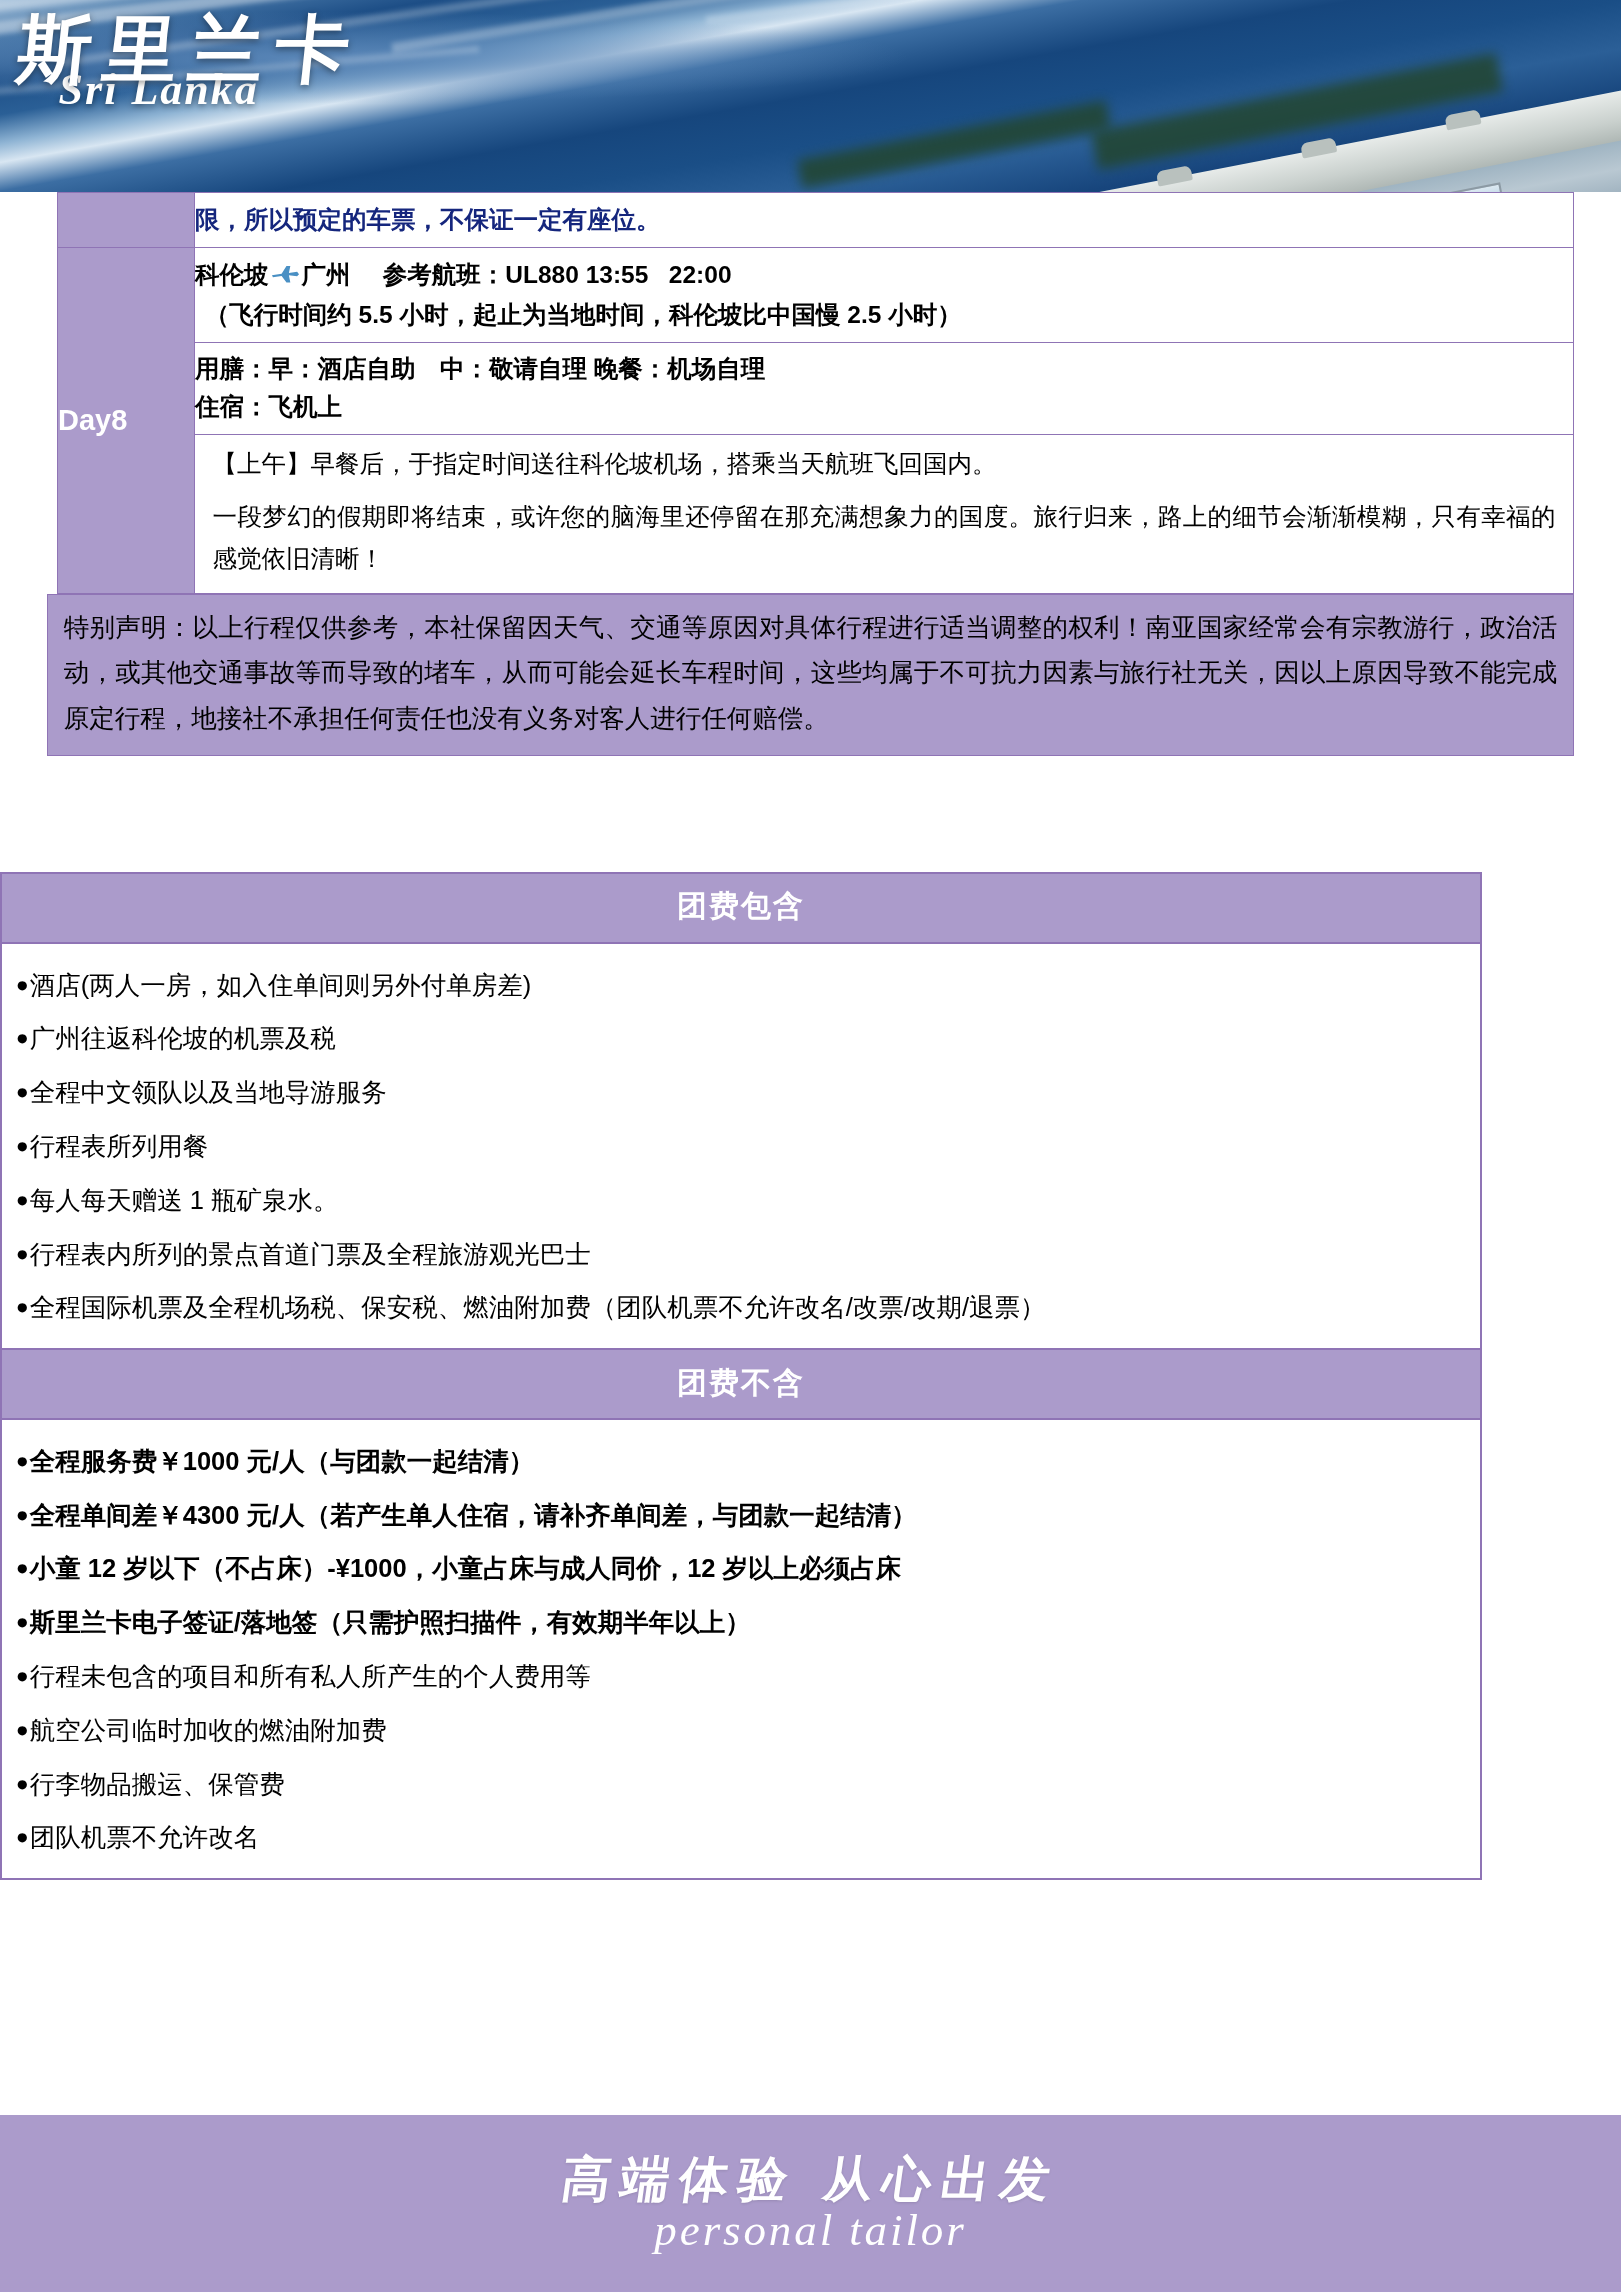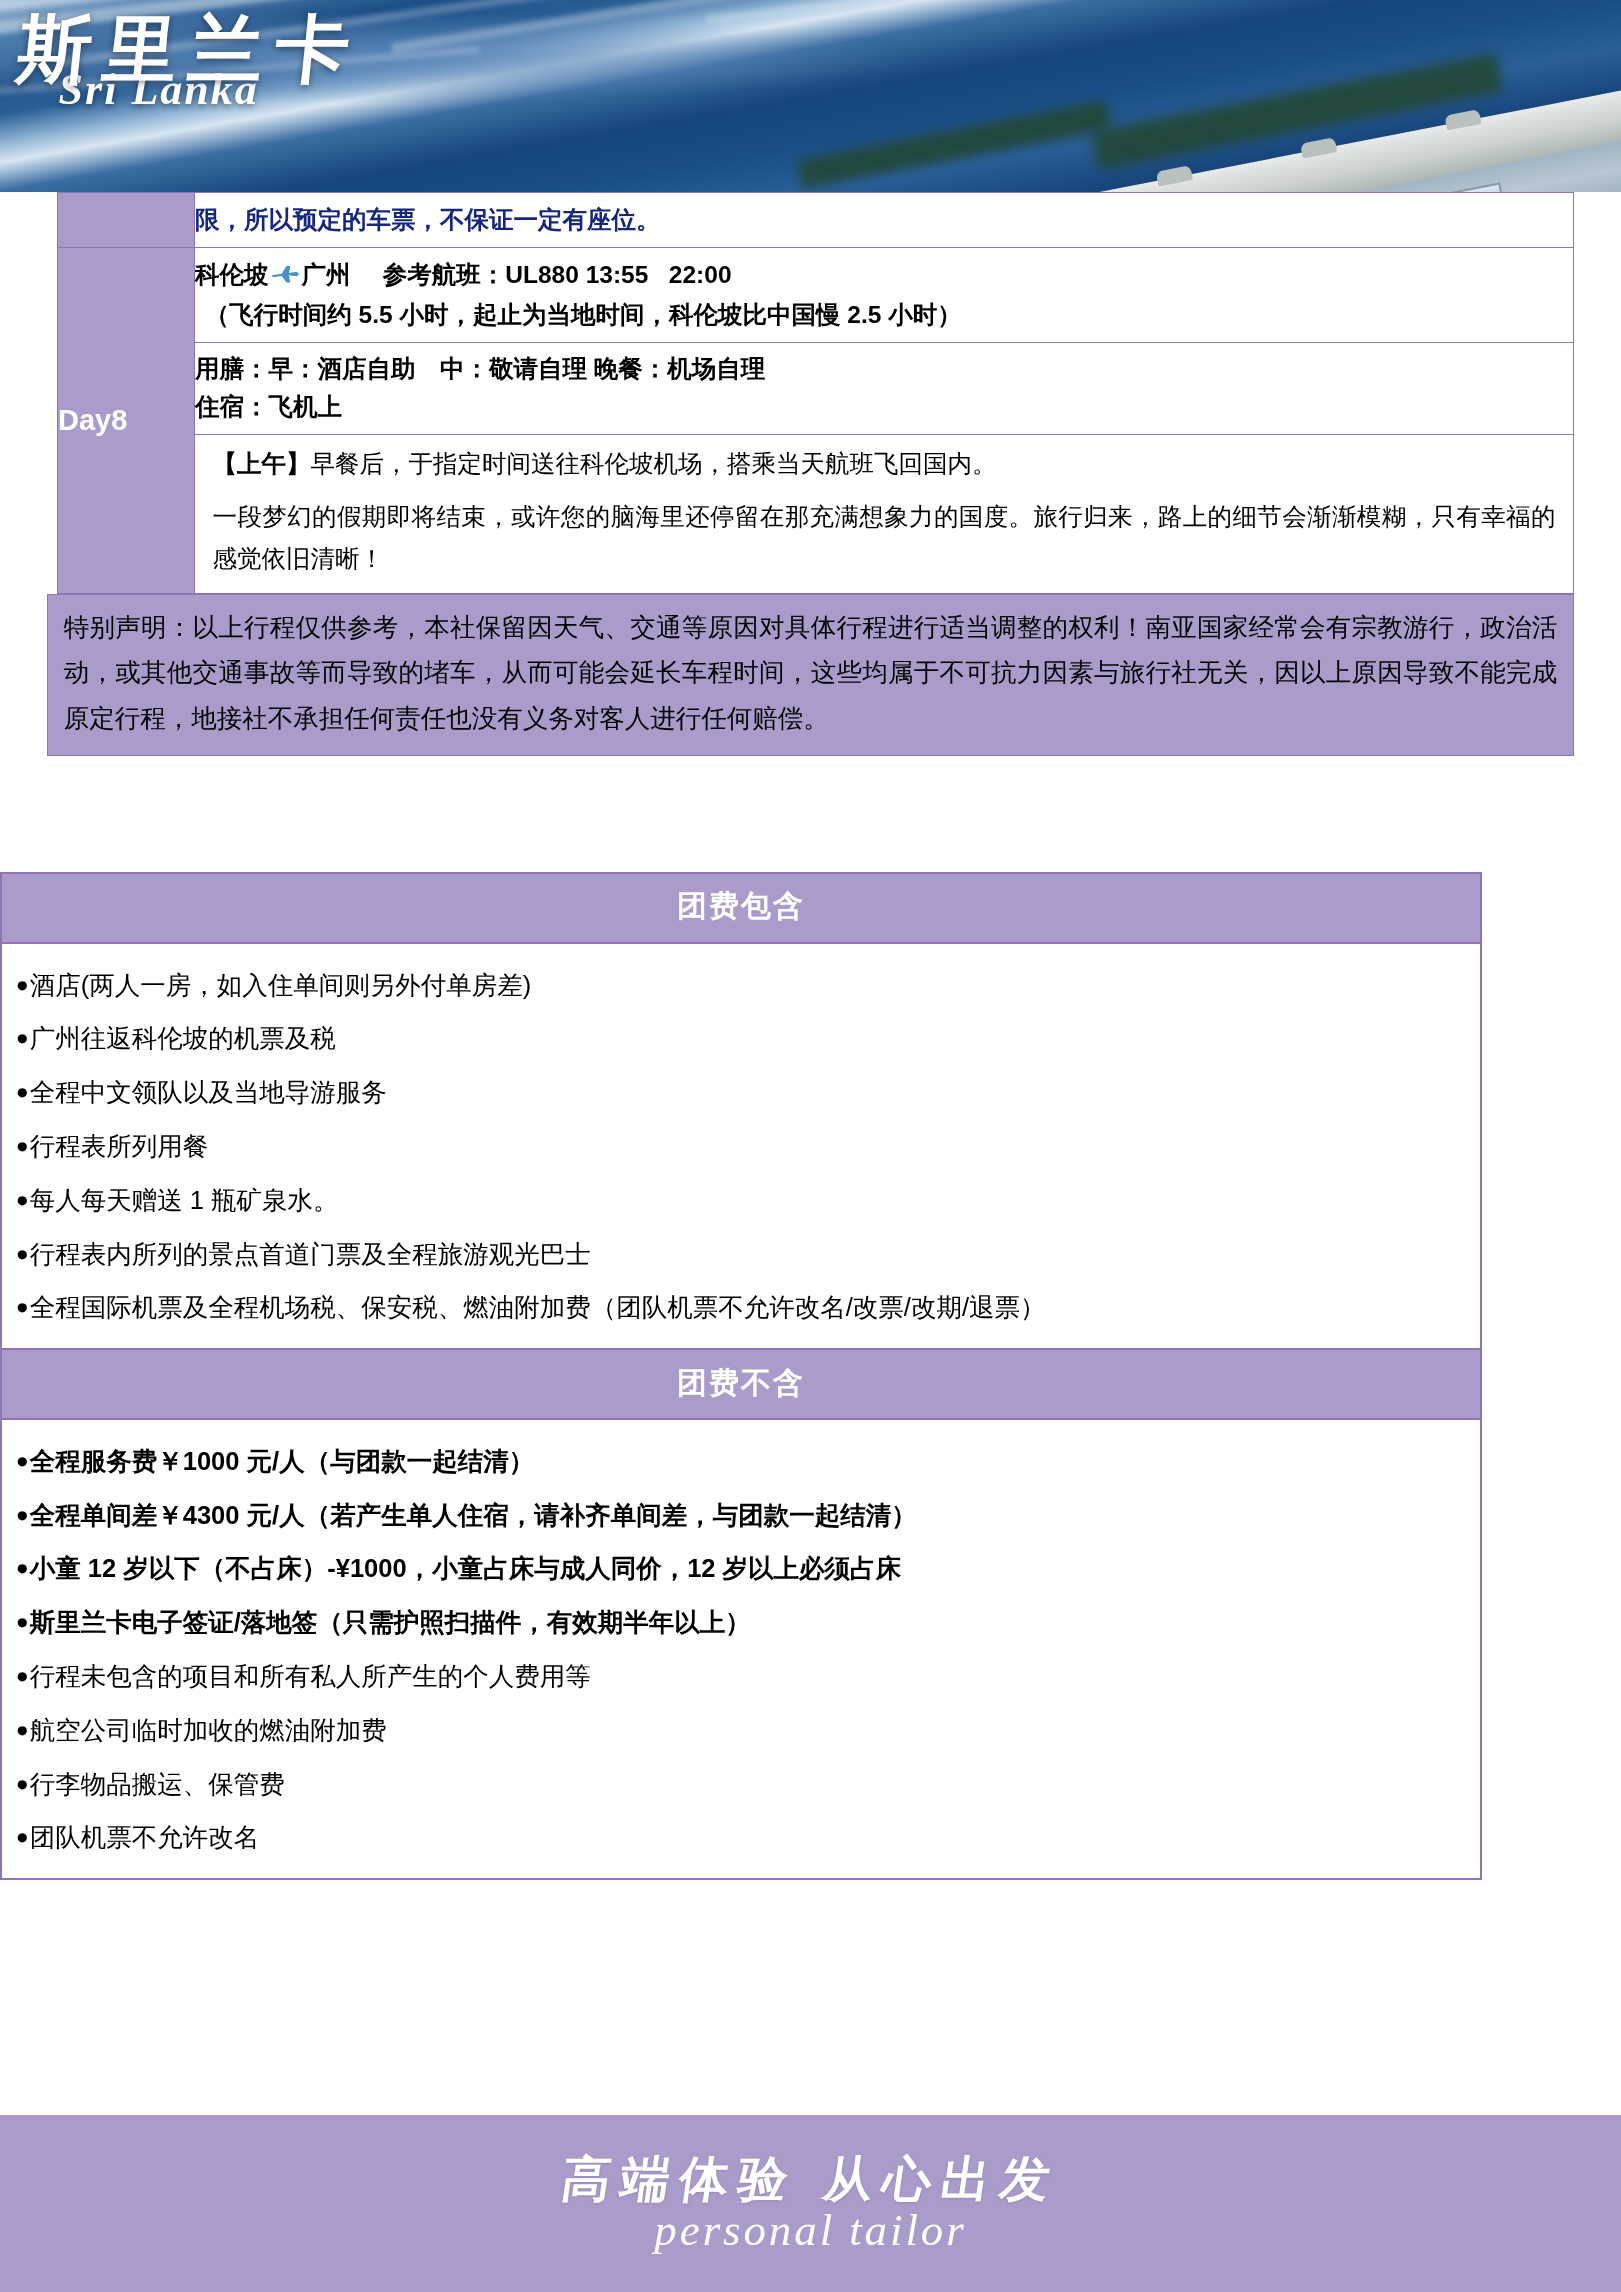--- a/index.html
+++ b/index.html
@@ -138,21 +138,21 @@
   .cell.tight { padding-top:7.8px; padding-bottom:7.8px; }
   .para {
     font-size: 24.5px;
     font-weight: 400;
     line-height: 1.75;
     color:#000;
     padding: 7.8px 17.6px 11.8px 17.6px;
     background:#fff;
     text-align: justify;
   }
-  .para b { font-weight:700; }
+  .para b { font-weight:400; }
   .plane {
     display:inline-block;
     vertical-align: -2px;
     margin: 0 2px;
   }
 
   
   .notice {
     margin: 0 51px 0 47px;
     width: 1527px;

